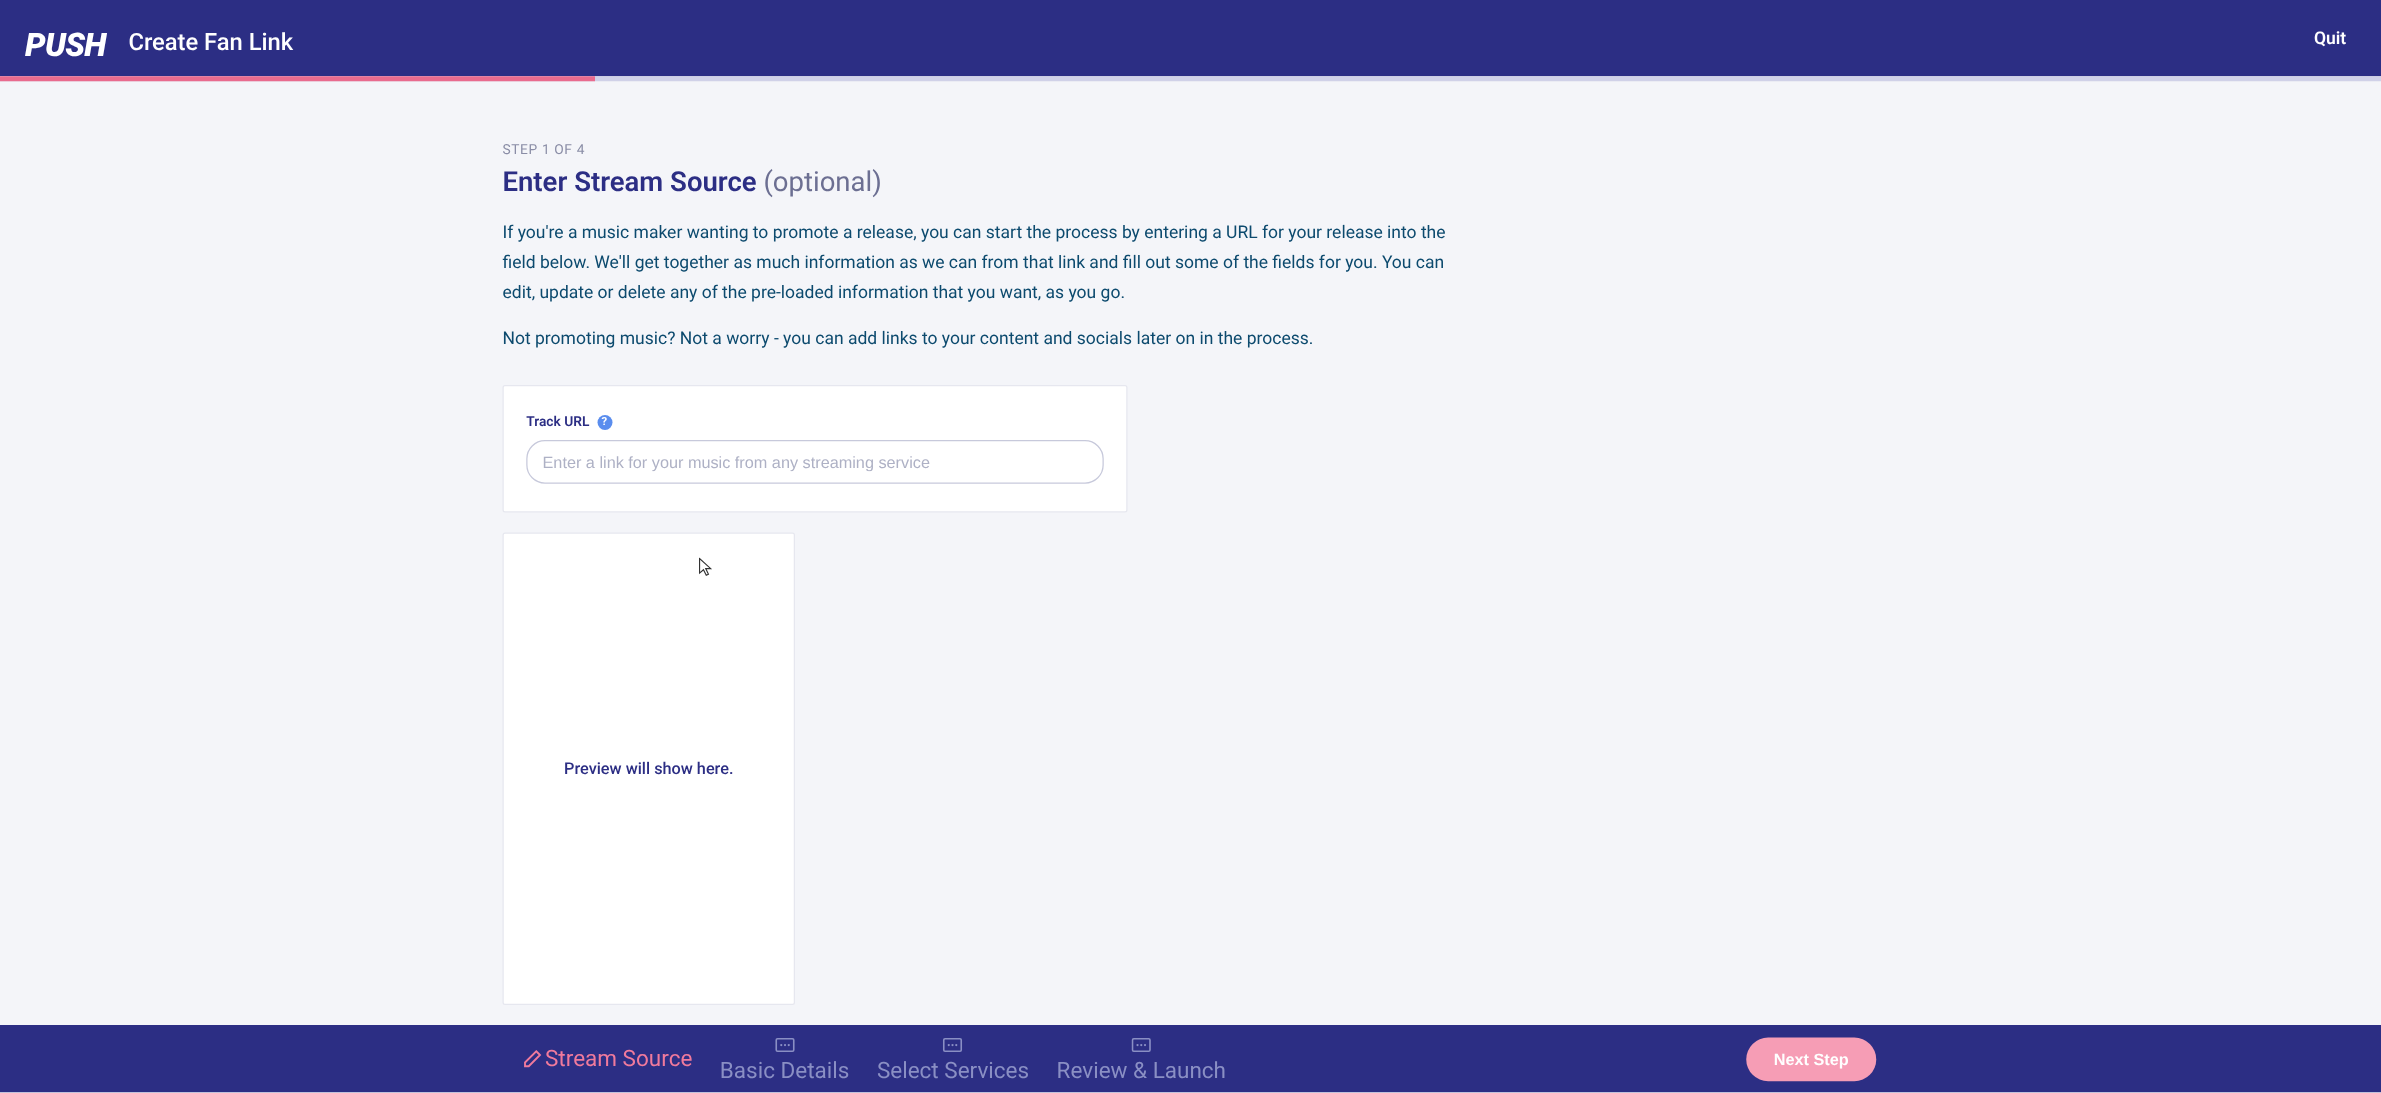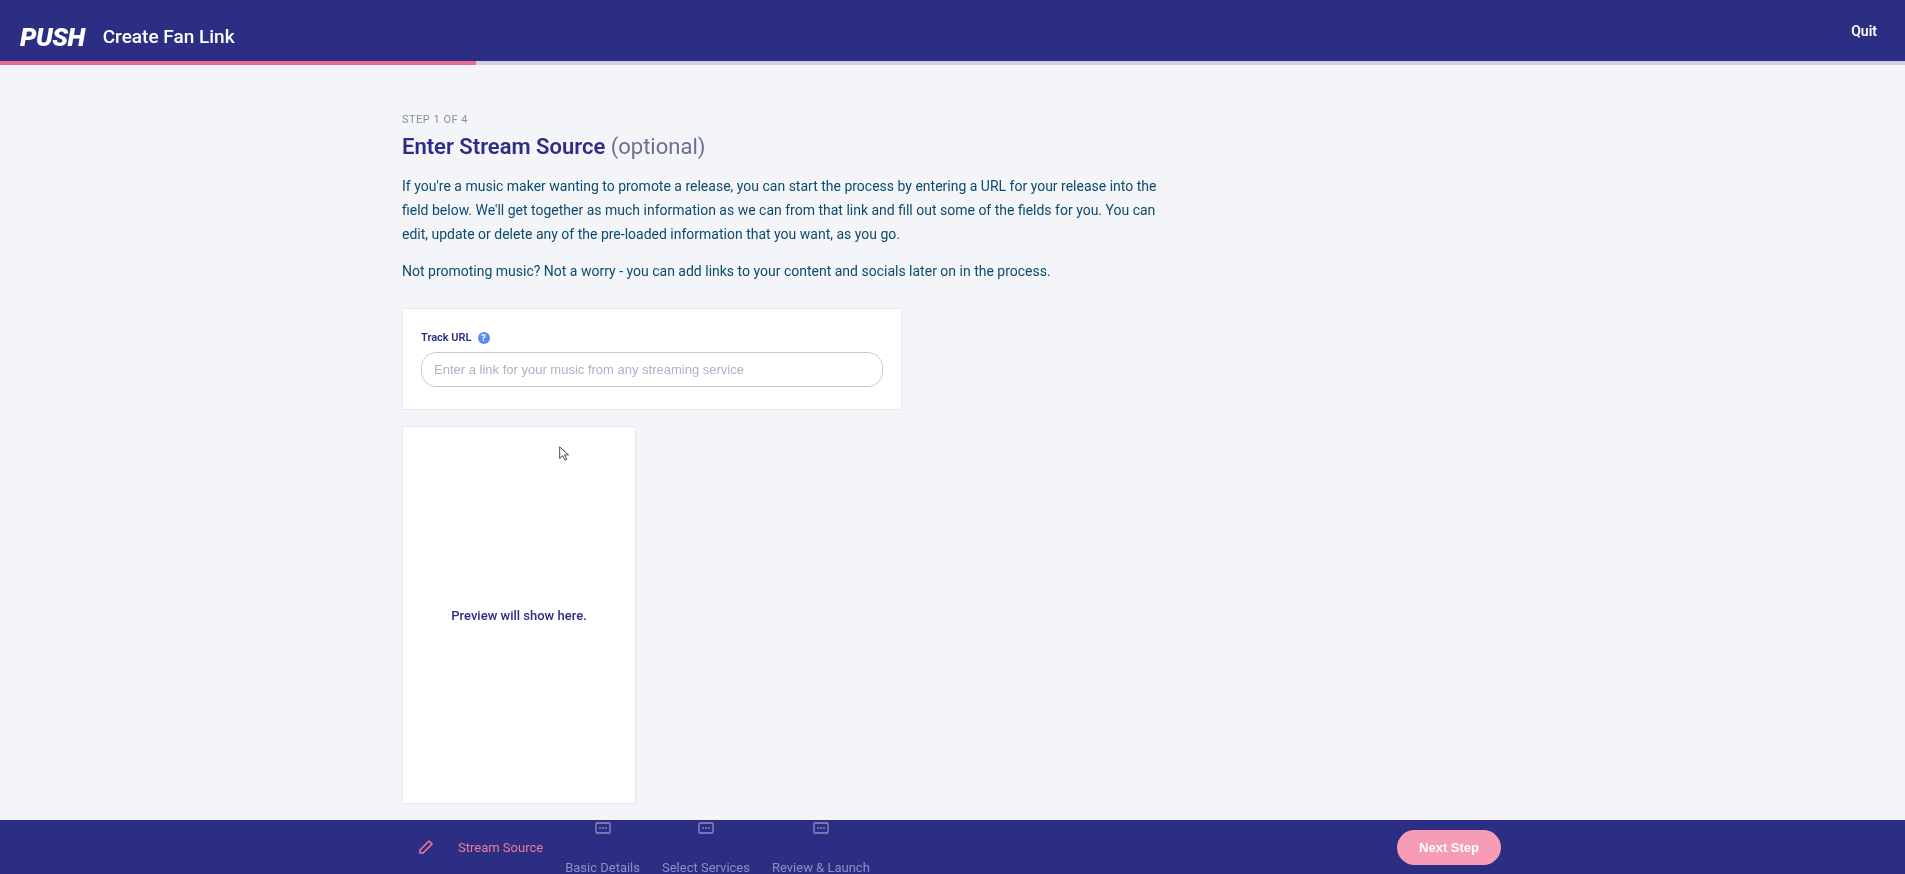--- a/index.html
+++ b/index.html
@@ -18,21 +18,20 @@
     .header {
       background: #2c2e84;
       height: 61px;
       display: flex;
       align-items: center;
       justify-content: space-between;
       padding: 0 20px;
     }
     .header-left {
       display: flex;
-      align-items: center;
       gap: 18px;
       margin-top: 12px;
     }
     .logo {
       font-size: 26px;
       font-weight: 900;
       font-style: italic;
       color: #fff;
       letter-spacing: -0.5px;
     }
@@ -165,22 +164,22 @@
     }
     .footer-steps {
       display: flex;
       align-items: center;
       gap: 22px;
       margin-left: 418px;
     }
     .step-item {
       display: flex;
       align-items: center;
-      gap: 24px;
-      font-size: 13px;
+      gap: 2px;
+      font-size: 18px;
       cursor: pointer;
     }
     .step-item.active {
       color: #f07a9c;
     }
     .step-item.inactive {
       color: #8a8fc4;
       flex-direction: column;
     }
     .step-icon {

